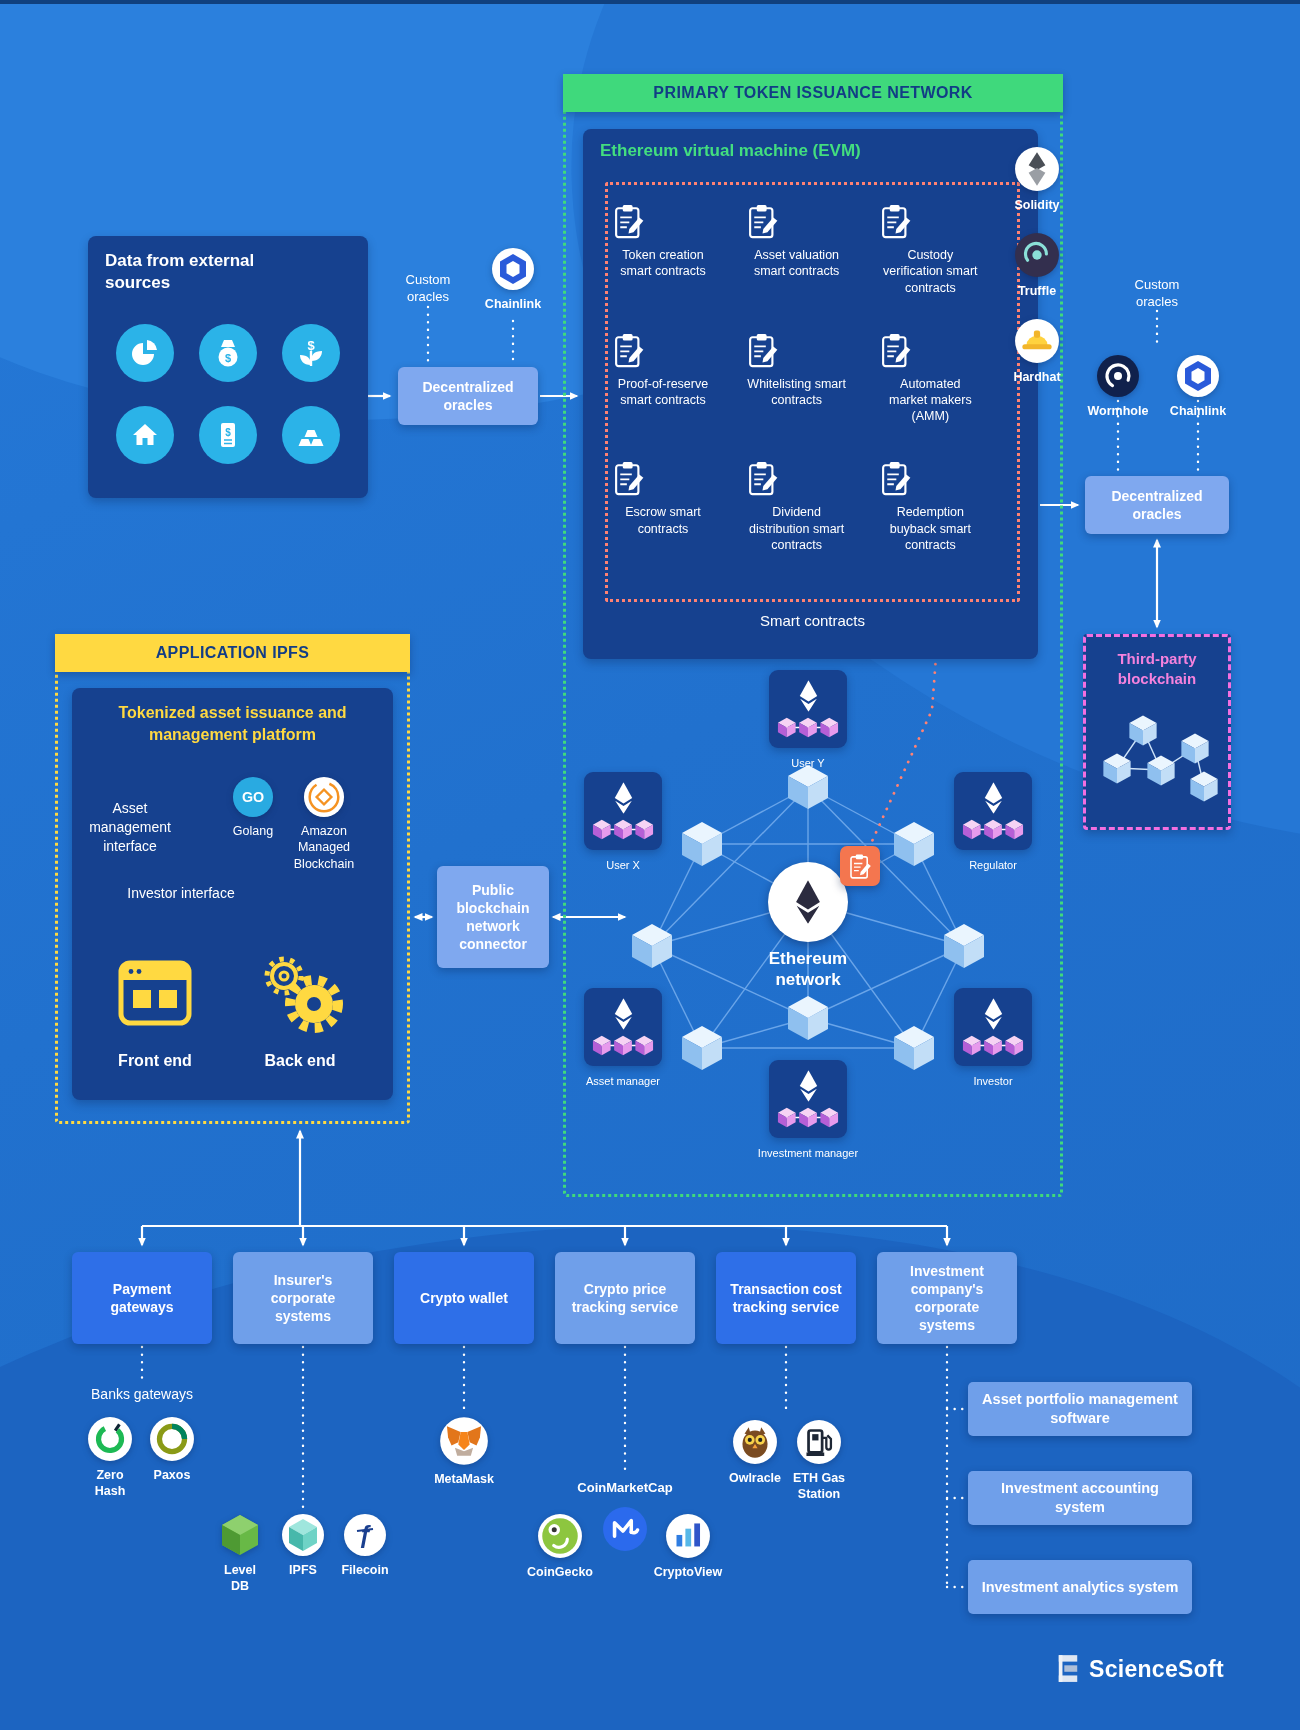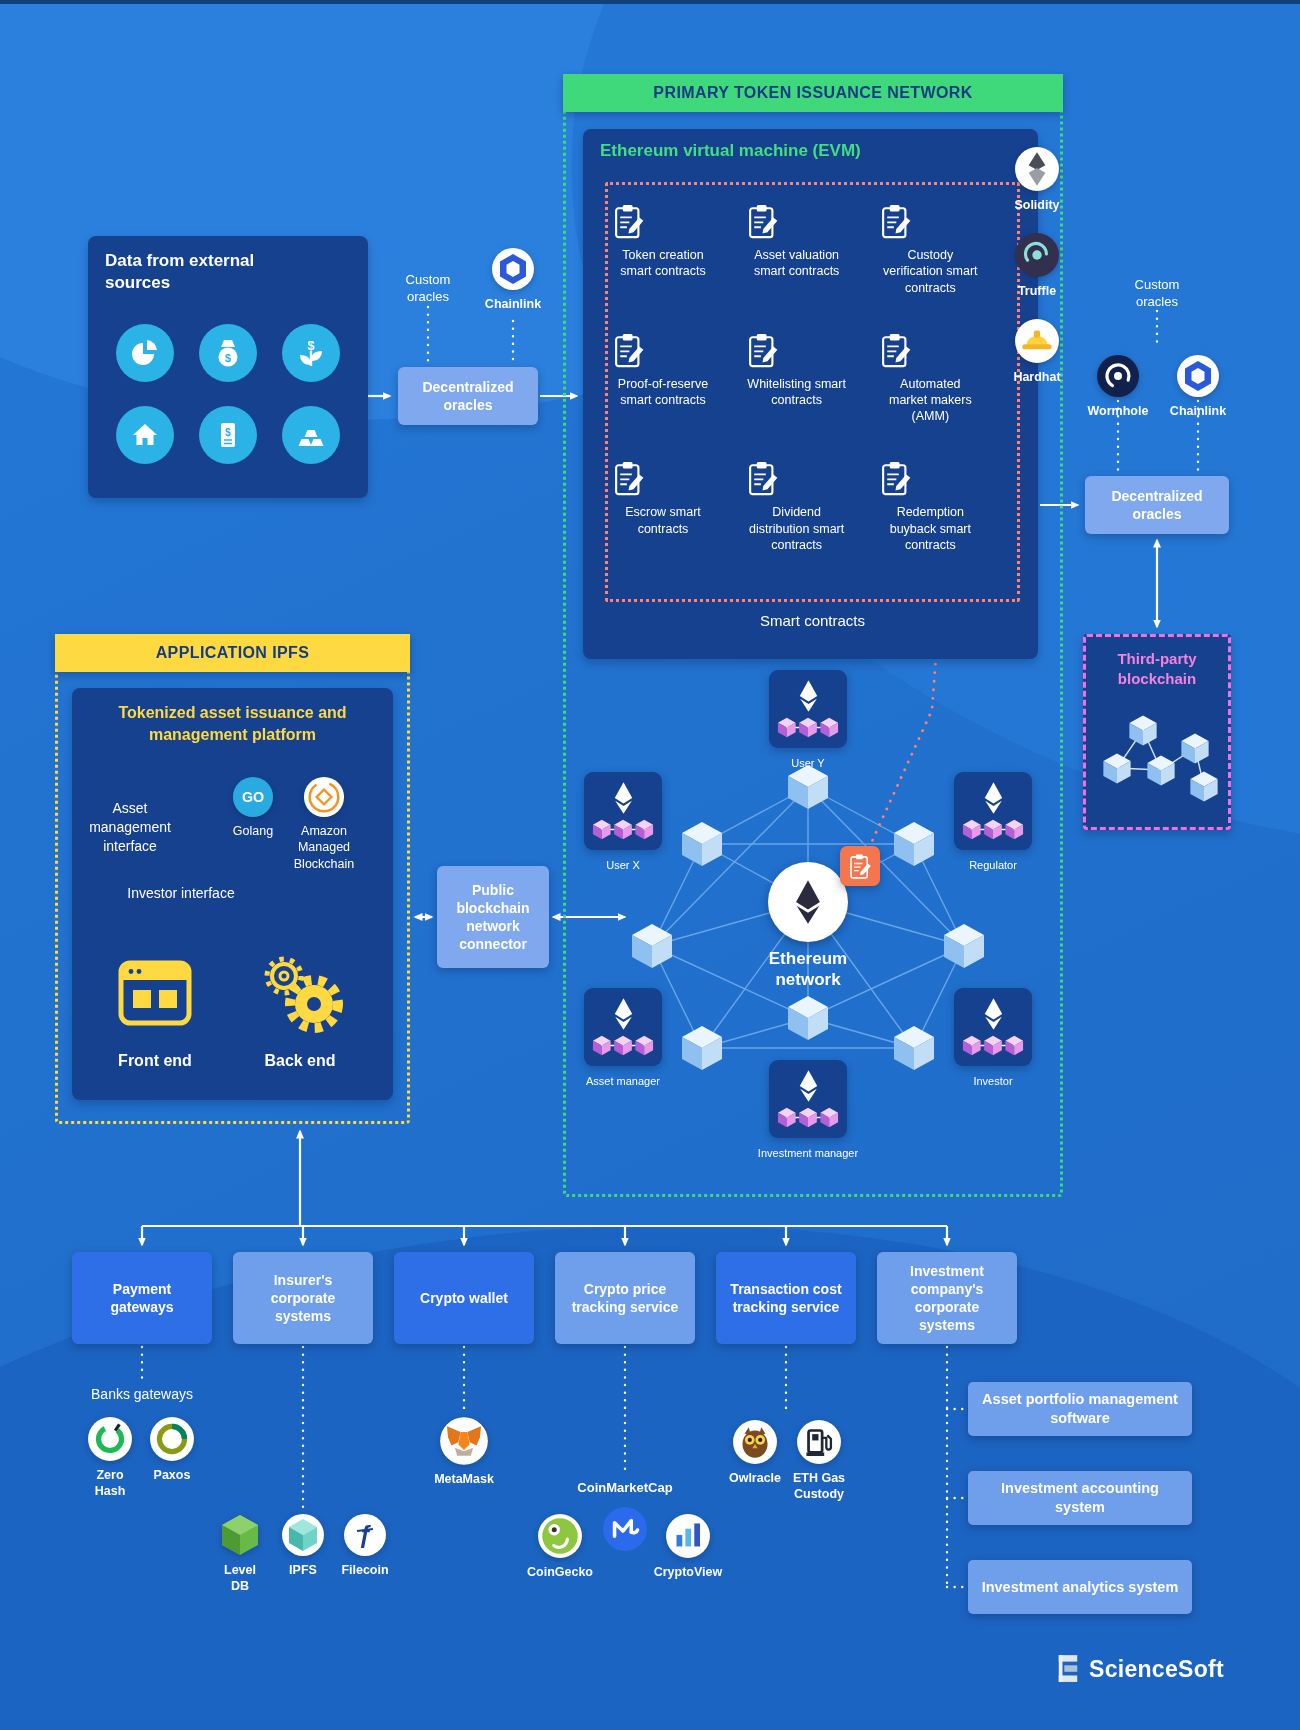--- a/index.html
+++ b/index.html
@@ -645,21 +645,21 @@
   <div class="brand" style="left:722px;top:1415px;width:66px">
     <svg width="46" height="46" viewBox="0 0 44 44">
         <use href="#sym-owlracle"></use>
       </svg>
     <span>Owlracle</span>
   </div>
   <div class="brand" style="left:789px;top:1415px;width:60px">
     <svg width="46" height="46" viewBox="0 0 44 44">
         <use href="#sym-ethgas"></use>
       </svg>
-    <span>ETH Gas Custody</span>
+    <span>ETH Gas Station</span>
   </div>
 
   <div class="rsys" style="top:1378px">Asset portfolio management software</div>
   <div class="rsys" style="top:1467px">Investment accounting system</div>
   <div class="rsys" style="top:1556px">Investment analytics system</div>
 
   <div class="abs" style="left:1056px;top:1650px;display:flex;align-items:center;gap:9px">
     <svg width="24" height="30" viewBox="0 0 26 32">
       <rect x="3" y="1" width="20" height="7" fill="#dfe7f2"></rect>
       <rect x="9" y="12" width="14" height="7" fill="#aebfd8"></rect>

